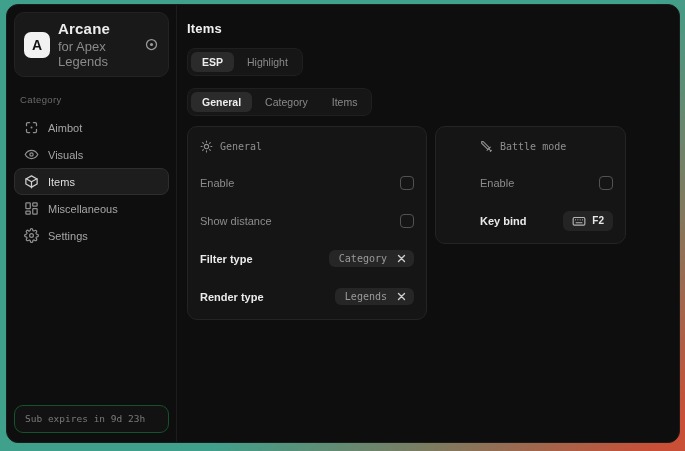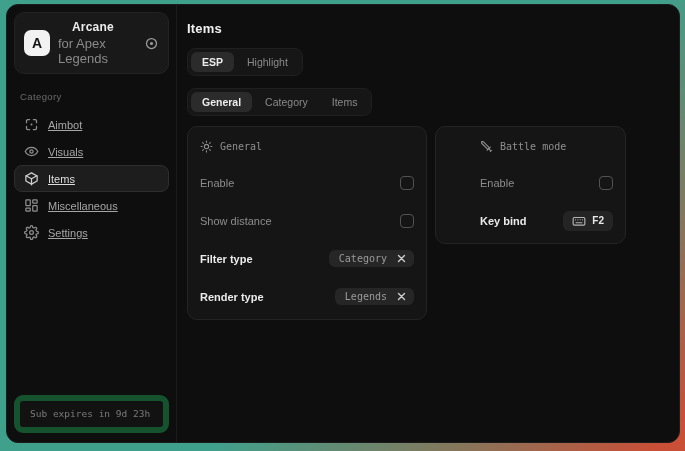--- a/index.html
+++ b/index.html
@@ -21,40 +21,40 @@
   .logo-card {
     background:#191919; border:1px solid #232323; border-radius:10px;
     padding:7px 9px; display:flex; align-items:center; gap:8px;
   }
   .logo-badge {
     width:26px; height:26px; background:#f2f2f2; border-radius:7px;
     display:flex; align-items:center; justify-content:center;
     color:#141414; font-weight:bold; font-size:14px;
   }
   .logo-text { flex:1; min-width:0; }
-  .app-name { color:#ececec; font-size:12px; font-weight:700; letter-spacing:.2px;margin-left:14px; }
+  .app-name { color:#ececec; font-size:15px; font-weight:700; letter-spacing:.2px; }
   .app-subtitle { color:#8a8a8a; font-size:13px; margin-top:2px; }
   .target-btn { color:#9a9a9a; display:flex; align-items:center; cursor:pointer; }
   .category-label {
     color:#6b6b6b; font-size:9.5px; letter-spacing:.4px;
     margin:17px 0 9px 6px;
   }
   .menu { display:flex; flex-direction:column; }
   .menu-item {
     height:27px; display:flex; align-items:center; gap:9px;
     padding:0 9px; color:#a6a6a6; font-size:11px; border-radius:8px;
-    border:1px solid transparent; cursor:pointer;text-decoration:underline;
+    border:1px solid transparent; cursor:pointer;
   }
   .menu-item .mi-icon { display:flex; color:#8f8f8f; }
   .menu-item.selected {
     background:#1d1d1d; border-color:#2e2e2e; color:#dedede;
   }
   .menu-item.selected .mi-icon { color:#cfcfcf; }
   .footer-card {
-    margin-top:auto; border:6px solid #14532d; border-radius:9px;
+    margin-top:auto; border:1px solid #14532d; border-radius:9px;
     background:#121212; padding:7px 10px 8px 10px;
   }
   .sub-line {
     color:#7a7a7a; font-size:9.5px;
     font-family:"DejaVu Sans Mono","Liberation Mono",monospace;
   }
   .session-line { color:#d6d6d6; font-size:9.5px; margin-top:5px; }
   
   .main { flex:1; padding:16px 8px 0 10px; }
   .page-title { color:#f0f0f0; font-size:13px; font-weight:700; letter-spacing:.2px; }

